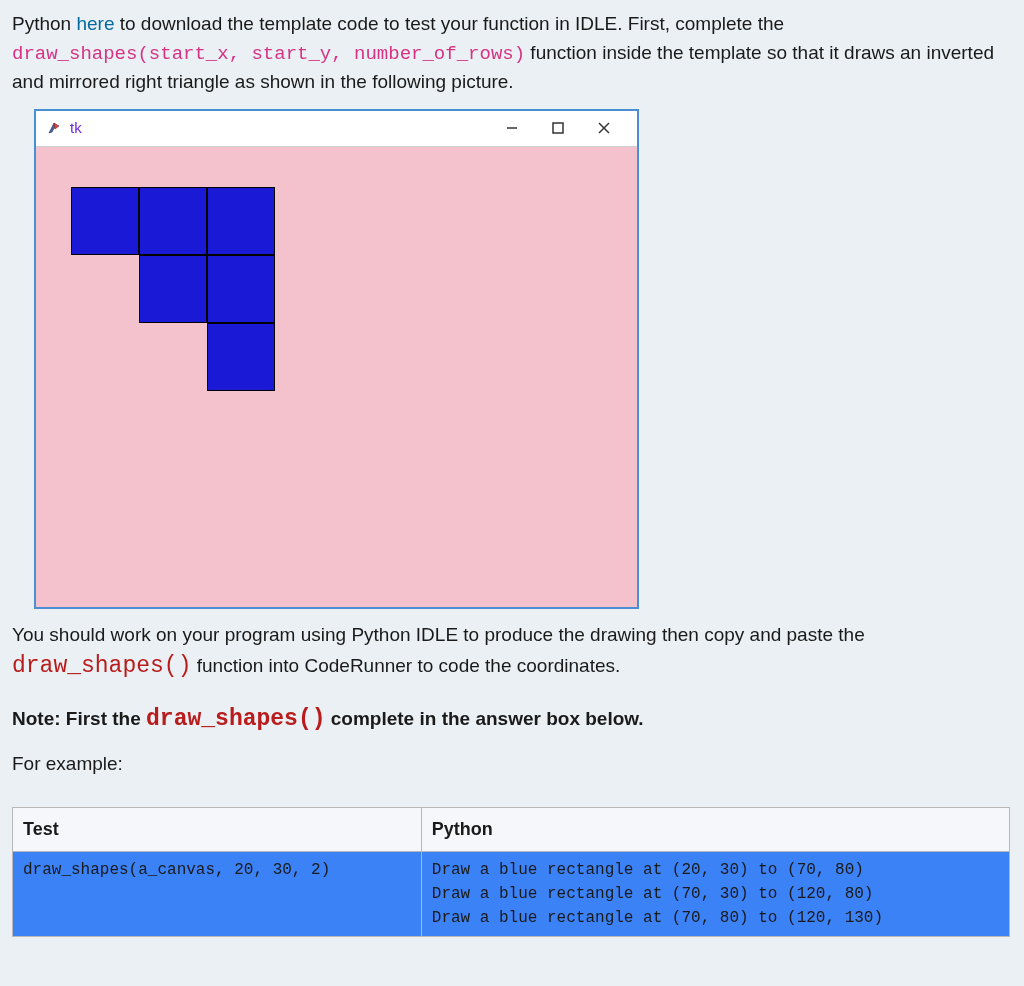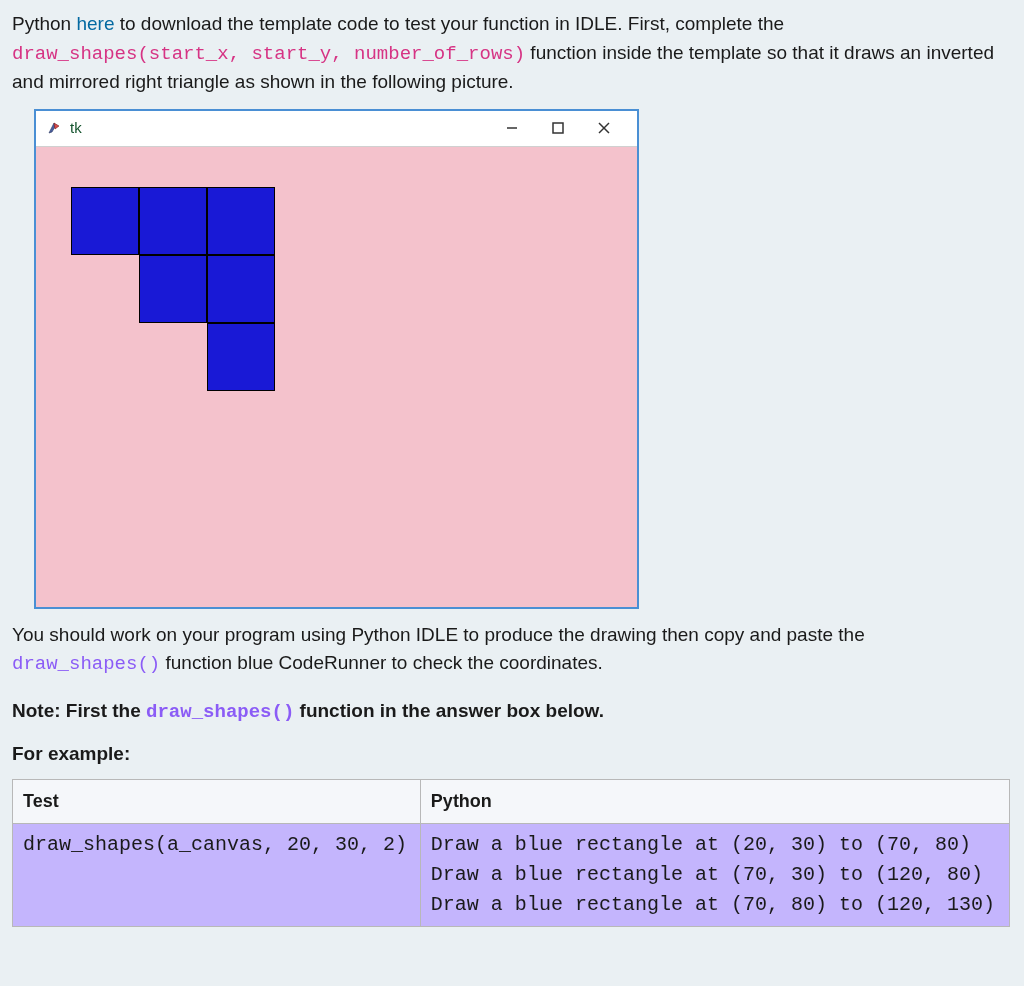--- a/index.html
+++ b/index.html
@@ -23,22 +23,22 @@
       color: #0369a1;
       text-decoration: none;
     }
     .code-inline {
       font-family: 'Consolas', 'Monaco', 'Courier New', monospace;
       color: #d63384;
       font-size: 19px;
     }
     .code-inline-black {
       font-family: 'Consolas', 'Monaco', 'Courier New', monospace;
-      color: #8b5cf6;
-      font-size: 19px;
+      color: #b91c1c;
+      font-size: 23px;
     }
     .tk-window {
       margin: 12px 0 12px 22px;
       width: 605px;
       border: 2px solid #4a8fd4;
       background: #fff;
     }
     .tk-titlebar {
       height: 36px;
       background: #ffffff;
@@ -46,21 +46,21 @@
       align-items: center;
       padding: 0 10px;
       border-bottom: 1px solid #d0d0d0;
     }
     .tk-icon {
       display: inline-flex;
       margin-right: 8px;
     }
     .tk-title {
       font-size: 15px;
-      color: #14532d;
+      color: #6d28d9;
       flex: 0 0 auto;
     }
     .tk-spacer {
       flex: 1;
     }
     .tk-btn {
       width: 46px;
       height: 36px;
       display: inline-flex;
       align-items: center;
@@ -78,44 +78,44 @@
       position: absolute;
       background: #1919d6;
       border: 1px solid #000;
     }
     .note-line {
       margin-top: 18px;
       margin-bottom: 14px;
       font-weight: bold;
     }
     .example-label {
-      font-weight: bold;
-      margin-bottom: 10px;
+      font-weight: normal;
+      margin-bottom: 28px;
     }
     table.example-table {
       border-collapse: collapse;
       width: 998px;
-      background: #c4b5fd;
+      background: #3b82f6;
     }
     table.example-table th,
     table.example-table td {
       border: 1px solid #b8b8b8;
       text-align: left;
       vertical-align: top;
     }
     table.example-table th {
       background: #f5f7fa;
       padding: 8px 10px;
       font-size: 18px;
       font-weight: bold;
     }
     table.example-table td {
       padding: 6px 10px;
       font-family: 'Consolas', 'Monaco', 'Courier New', monospace;
-      font-size: 20px;
+      font-size: 16px;
       line-height: 1.5;
       white-space: pre;
     }
     .post-image-para {
       margin-top: 8px;
     }
   </style>
 </head>
 <body>
 
@@ -154,25 +154,25 @@
       <div class="blue-sq" style="left: 35px; top: 40px; width: 68px; height: 68px;"></div>
       <div class="blue-sq" style="left: 103px; top: 40px; width: 68px; height: 68px;"></div>
       <div class="blue-sq" style="left: 171px; top: 40px; width: 68px; height: 68px;"></div>
       <div class="blue-sq" style="left: 103px; top: 108px; width: 68px; height: 68px;"></div>
       <div class="blue-sq" style="left: 171px; top: 108px; width: 68px; height: 68px;"></div>
       <div class="blue-sq" style="left: 171px; top: 176px; width: 68px; height: 68px;"></div>
     </div>
 </div>
 
 <p class="paragraph post-image-para">
-  <span>You should work on your program using Python IDLE to produce the drawing then copy and paste the </span><span class="code-inline-black">draw_shapes()</span><span> function blue CodeRunner to check the coordinates.</span>
+  <span>You should work on your program using Python IDLE to produce the drawing then copy and paste the </span><span class="code-inline-black">draw_shapes()</span><span> function into CodeRunner to code the coordinates.</span>
 </p>
 
 <p class="note-line">
-  <span>Note: First the </span><span class="code-inline-black" style="font-weight:bold;">draw_shapes()</span><span> function in the answer box below.</span>
+  <span>Note: First the </span><span class="code-inline-black" style="font-weight:bold;">draw_shapes()</span><span> complete in the answer box below.</span>
 </p>
 
 <p class="example-label">For example:</p>
 
 <table class="example-table">
   <thead>
     <tr>
       <th>Test</th>
       <th>Python</th>
     </tr>

